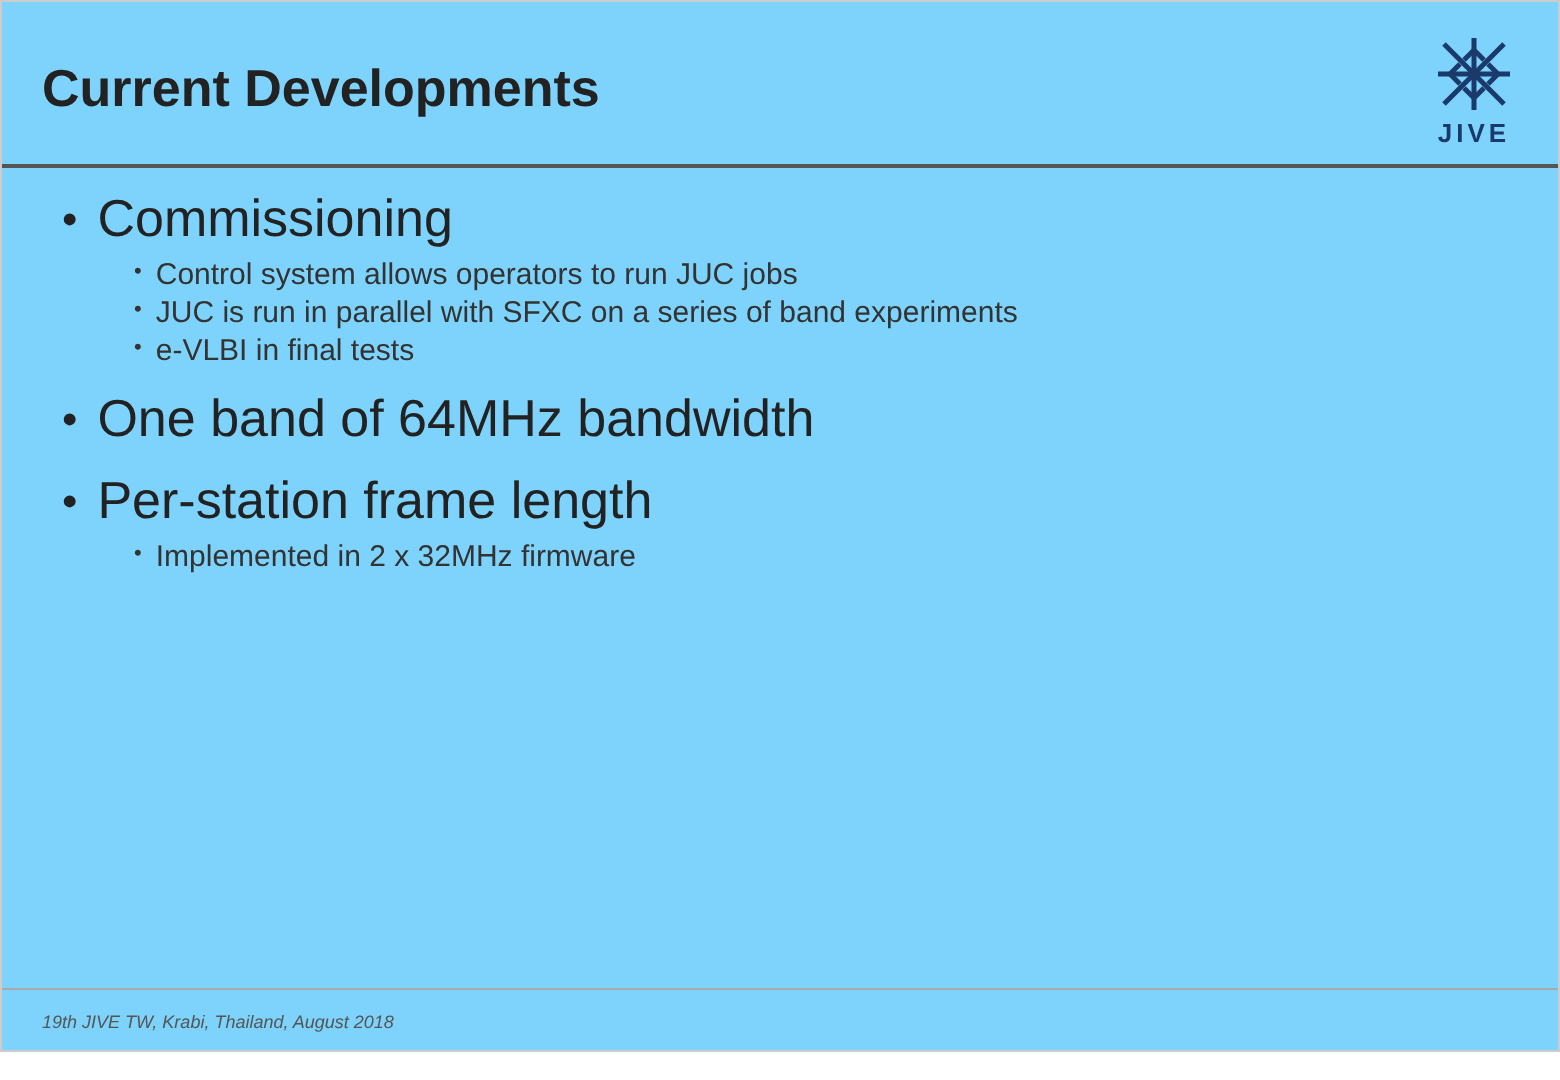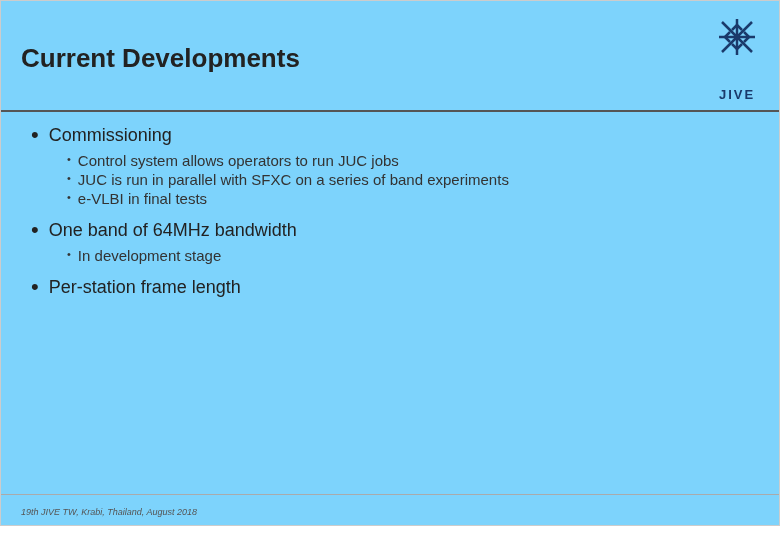--- a/index.html
+++ b/index.html
@@ -34,21 +34,20 @@
       font-size: 26px;
       font-weight: bold;
       color: #222222;
       font-family: Arial, sans-serif;
     }
 
     .logo-area {
       display: flex;
       flex-direction: column;
       align-items: center;
-      gap: 28px;
     }
 
     .logo-snowflake {
       width: 44px;
       height: 44px;
     }
 
     .logo-text {
       font-size: 13px;
       font-weight: bold;
@@ -61,21 +60,21 @@
       flex: 1;
       padding: 10px 30px 10px 30px;
       overflow: hidden;
     }
 
     .main-bullet {
       margin-bottom: 10px;
     }
 
     .main-bullet-title {
-      font-size: 18px;
+      font-size: 26px;
       color: #222222;
       font-family: Arial, sans-serif;
       display: flex;
       align-items: center;
       margin-bottom: 4px;
     }
 
     .main-bullet-title::before {
       content: '•';
       font-size: 22px;
@@ -169,29 +168,31 @@
         </div>
       </div>
     </div>
 
 
     <div class="main-bullet">
       <div class="main-bullet-title">
         <span>One band of 64MHz bandwidth</span>
       </div>
       <div class="sub-bullets">
-        <div class="sub-bullet">
-          <span>In development stage</span>
-        </div>
       </div>
     </div>
 
     <div class="main-bullet">
       <div class="main-bullet-title">
         <span>Per-station frame length</span>
+      </div>
+      <div class="sub-bullets">
+        <div class="sub-bullet">
+          <span>Implemented in 2 x 32MHz firmware</span>
+        </div>
       </div>
     </div>
   </div>
 
   <div class="footer">
     <span class="footer-text">19th JIVE TW, Krabi, Thailand, August 2018</span>
   </div>
 
 </div>
 

